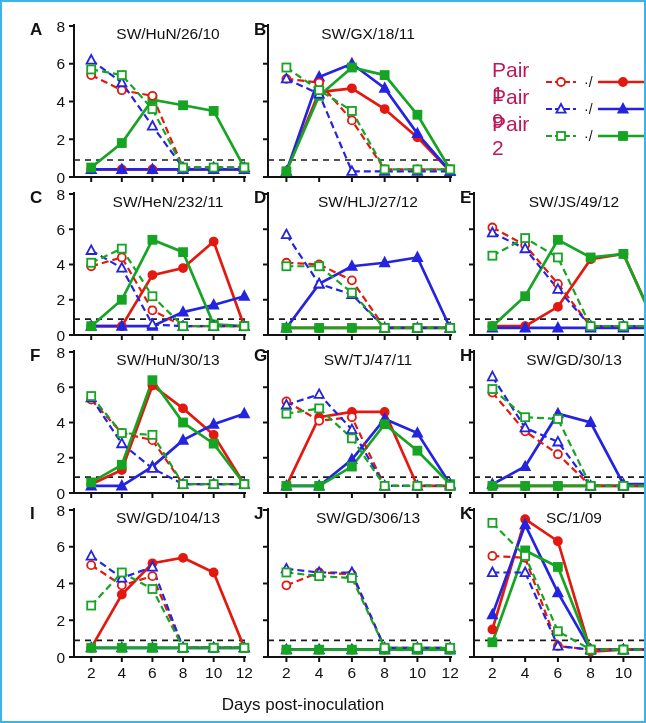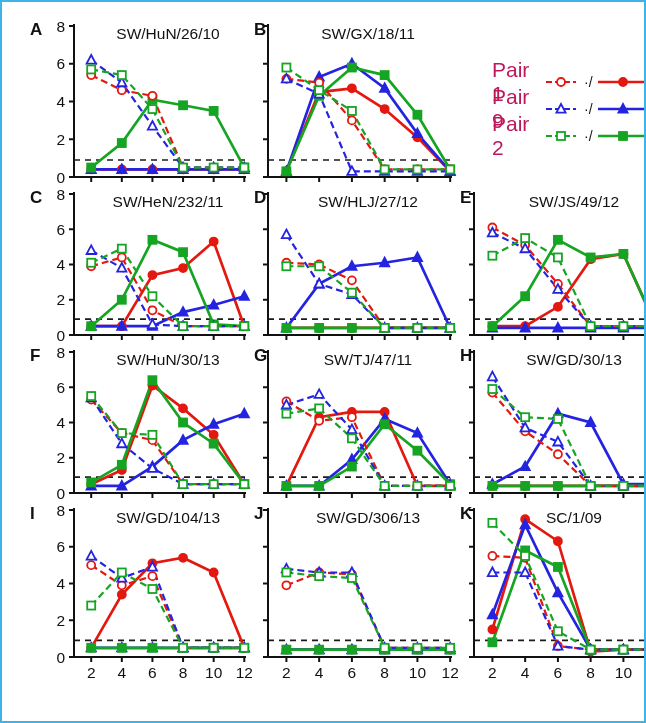--- a/index.html
+++ b/index.html
@@ -769,13 +769,14 @@
             <rect x="95.904" y="127.275" width="8" height="8" fill="#ffffff" stroke="#16a423" stroke-width="1.8"></rect>
             <rect x="128.656" y="145.65" width="8" height="8" fill="#ffffff" stroke="#16a423" stroke-width="1.8"></rect>
             <rect x="161.408" y="145.65" width="8" height="8" fill="#ffffff" stroke="#16a423" stroke-width="1.8"></rect>
             <rect x="194.15999999999997" y="145.65" width="8" height="8" fill="#ffffff" stroke="#16a423" stroke-width="1.8"></rect>
             <text x="2" y="19" font-size="17" font-weight="bold" fill="#111">K</text>
             <text x="116" y="23" text-anchor="middle" font-size="15.5" fill="#111">SC/1/09</text>
           </svg>
         </div>
       </div>
     </div>
+  <div id="xlabel">Days post-inoculation</div>
 </div>
 
 </body></html>

